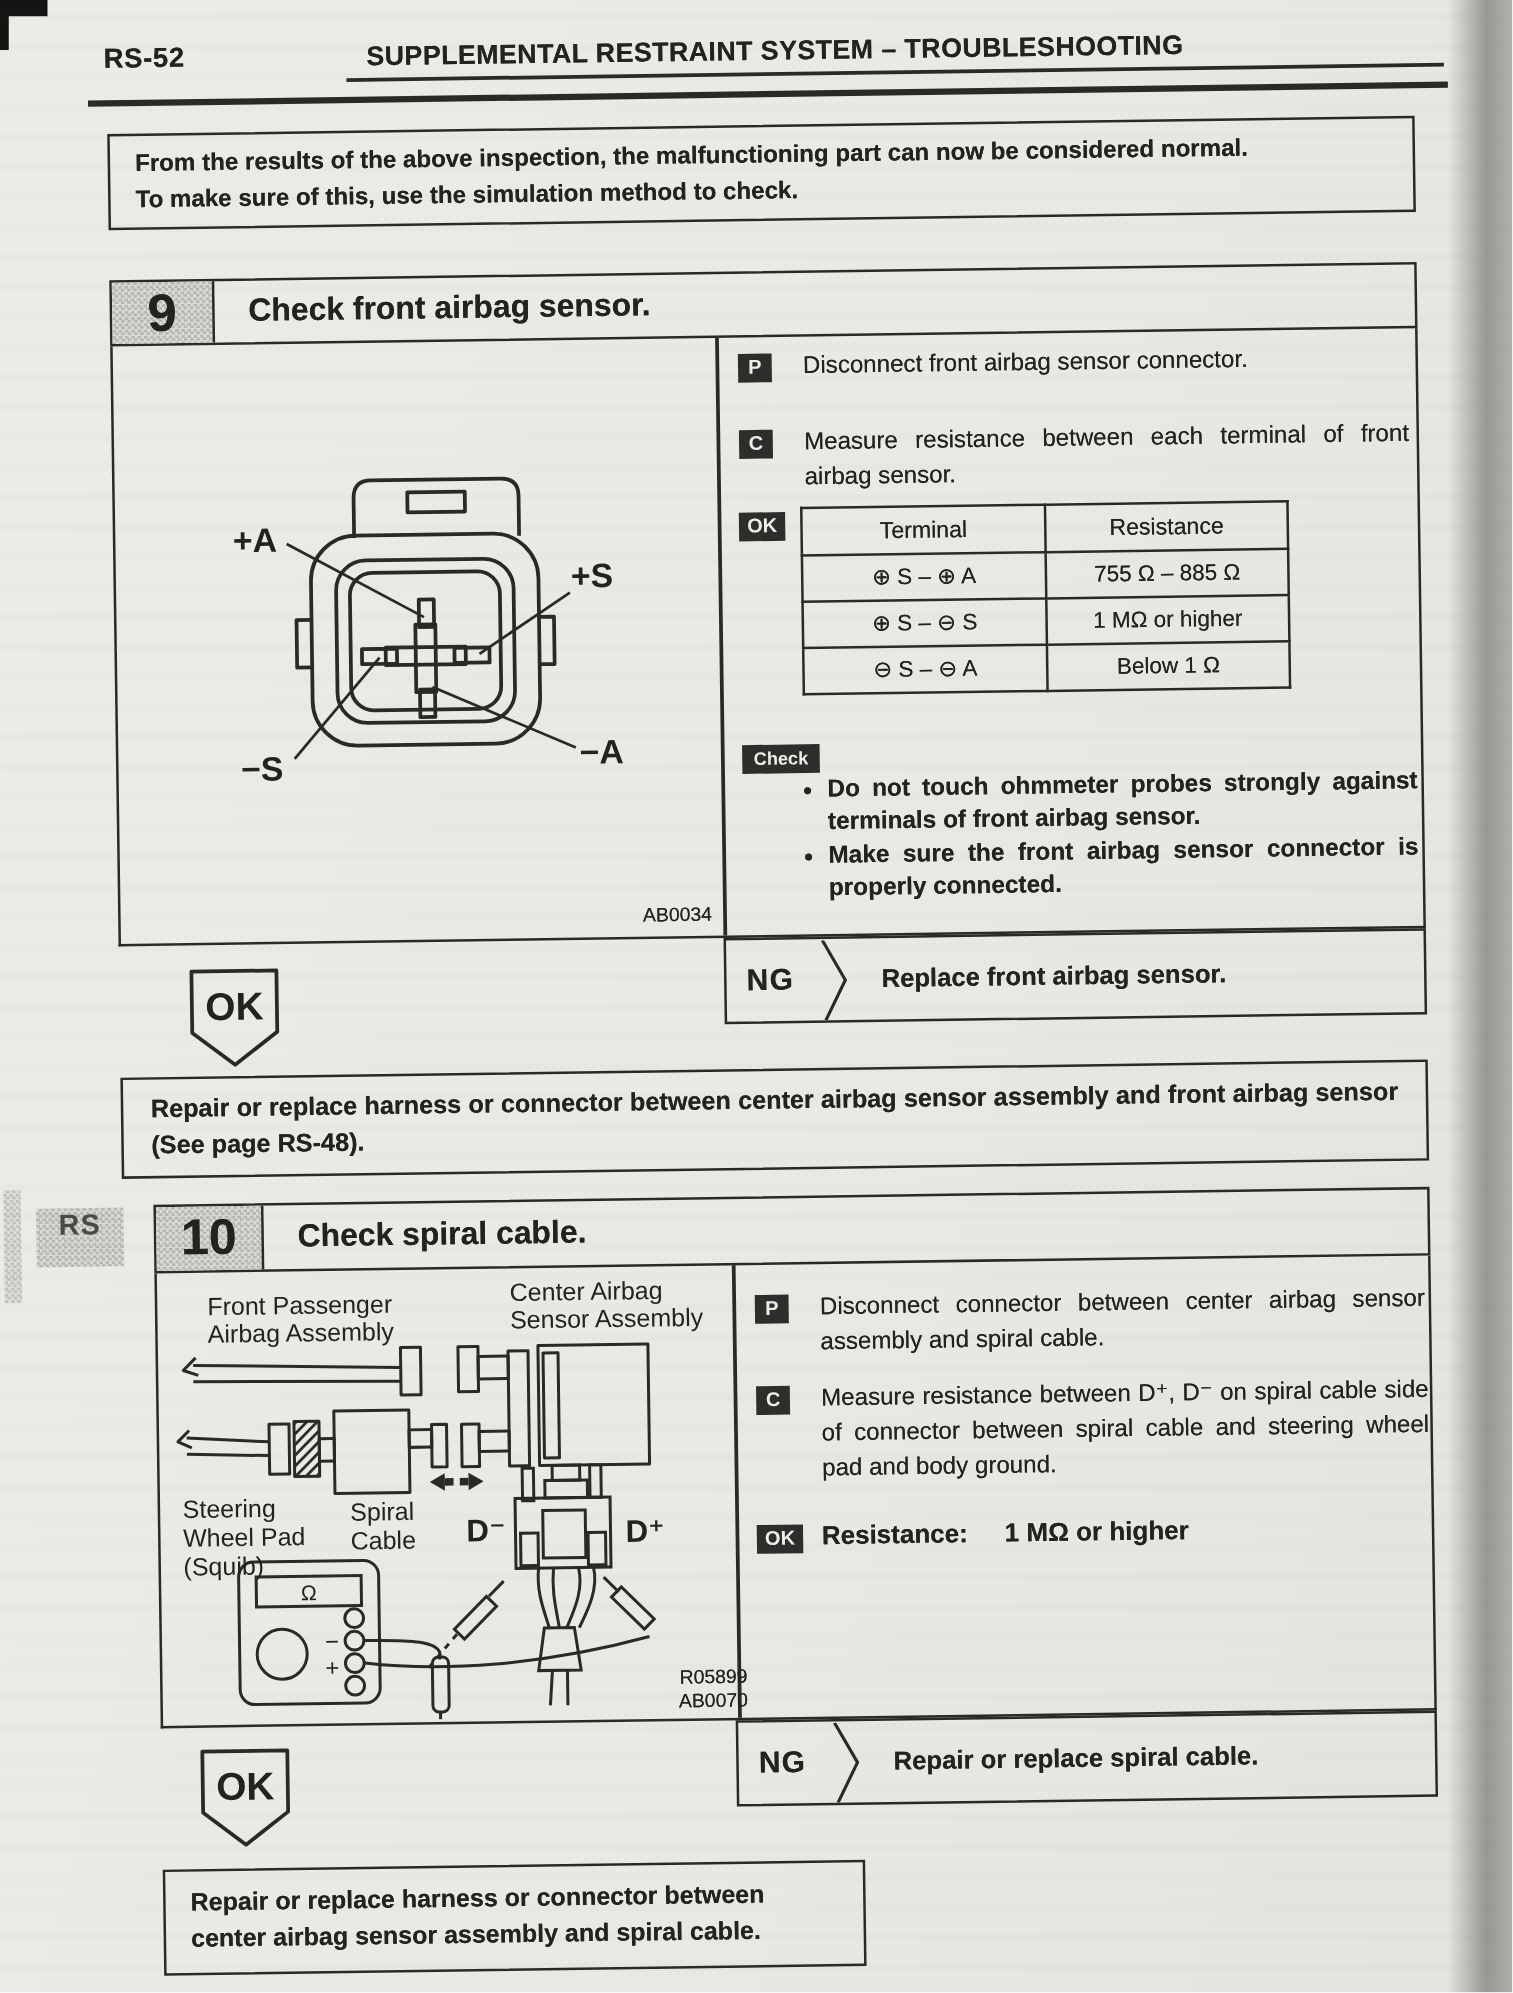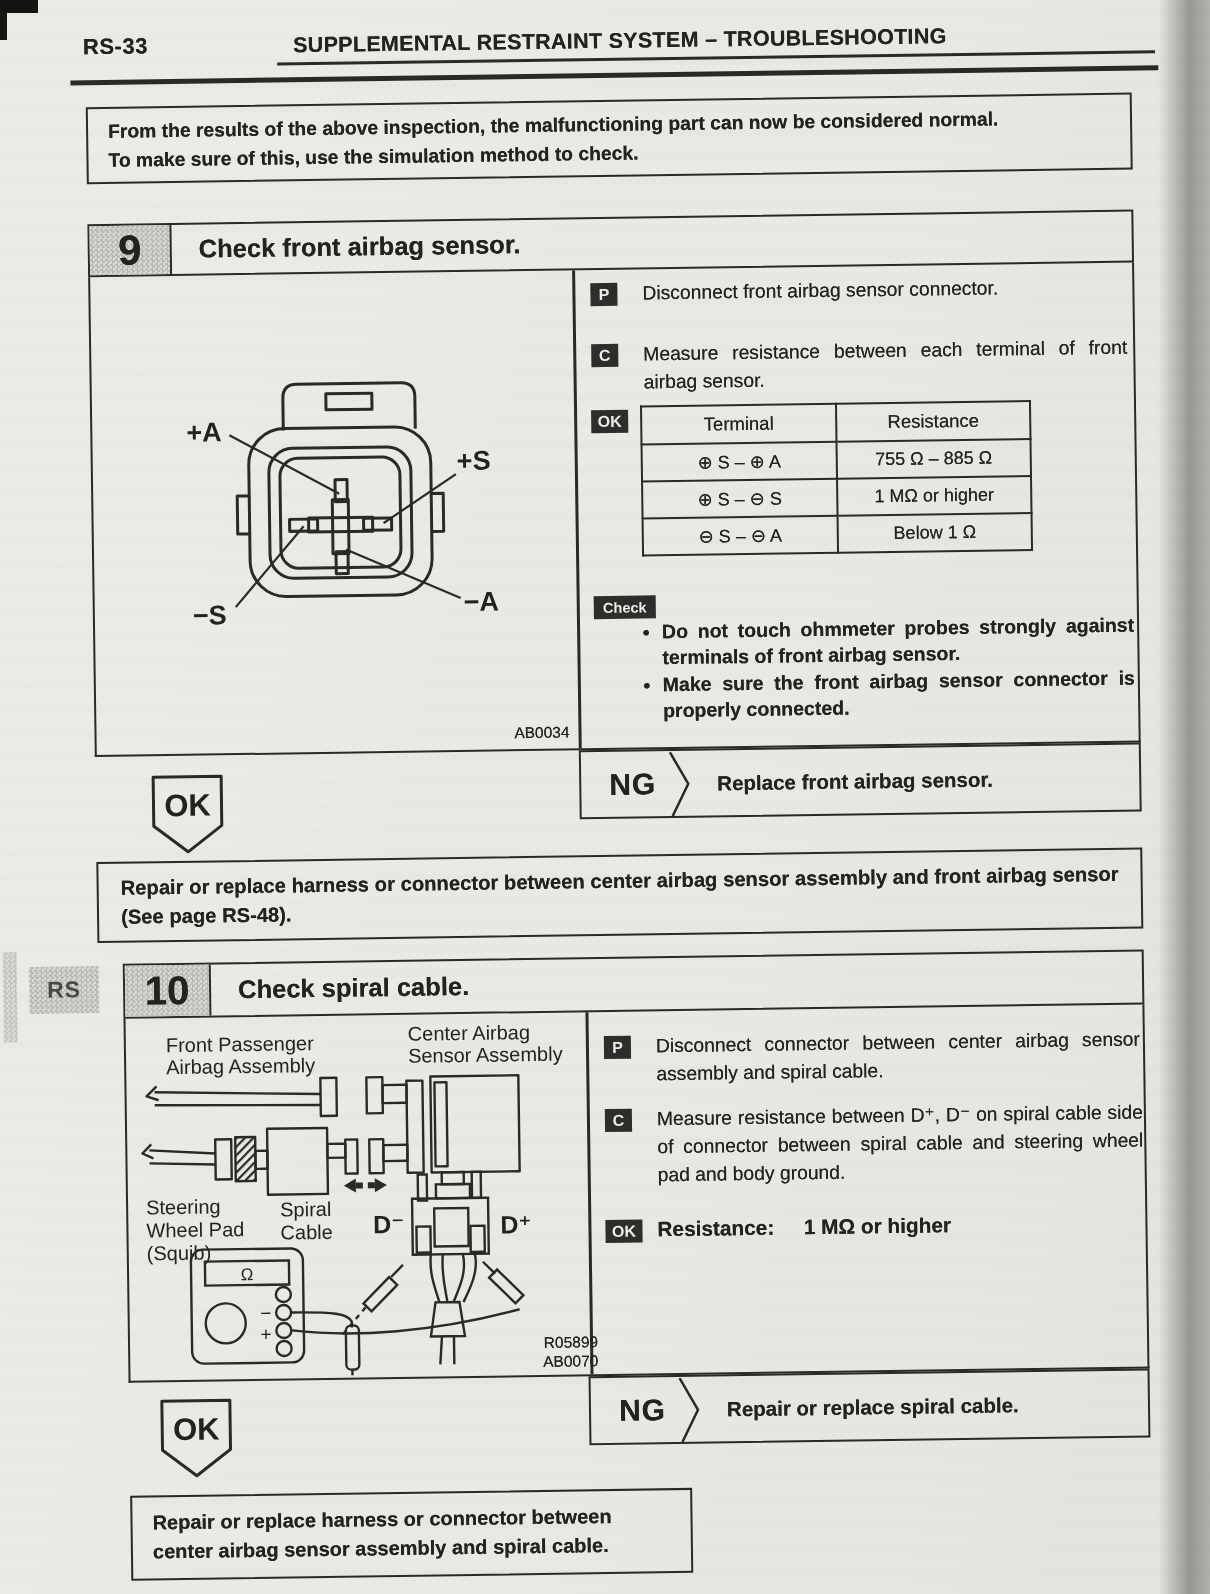--- a/index.html
+++ b/index.html
@@ -18,21 +18,21 @@
   .checker{background:conic-gradient(#b9b7b1 25%,#dcdad4 0 50%,#b9b7b1 0 75%,#dcdad4 0) 0 0/5px 5px;}
   .badge{
     background:#2e2d2b;color:#efeeea;display:flex;align-items:center;justify-content:center;
     font-weight:bold;font-size:16px;
   }
   .just{text-align:justify;}
   .stephead{display:flex;align-items:stretch;}
   .numcell{display:flex;align-items:center;justify-content:center;border-right:2.5px solid #2a2927;}
   .titlecell{display:flex;align-items:center;padding-left:27px;font-weight:bold;font-size:25.5px;}
   .ngband{display:flex;align-items:center;}
-  .ngtext{font-size:30px;font-weight:bold;margin-left:28px;width:58px;letter-spacing:1px;}
+  .ngtext{font-size:24px;font-weight:bold;margin-left:16px;width:58px;letter-spacing:1px;}
   .ngaction{font-size:20.5px;font-weight:bold;margin-left:24px;}
   .bullet-item{display:flex;margin-bottom:2px;}
   .bullet-dot{font-size:13px;margin-right:12px;line-height:26px;}
   .bullet-text{font-size:19.5px;font-weight:bold;line-height:1.32;text-align:justify;flex:1;}
   table.res{border-collapse:collapse;width:100%;}
   table.res th,table.res td{
     border:2px solid #2a2927;text-align:center;font-weight:normal;
     font-size:18px;padding:0;height:37px;vertical-align:middle;
   }
   table.res th{height:38px;font-size:18.5px;}
@@ -48,21 +48,21 @@
     background:repeating-linear-gradient(0deg,transparent 0 17px,rgba(95,92,88,.035) 17px 24px);
   }
 </style>
 </head>
 <body>
 
 <div id="page">
 
   <div id="sheet">
 
-    <div class="abs ink bold" style="left:93px;top:27px;font-size:22px;letter-spacing:.5px;">RS-33</div>
+    <div class="abs ink bold" style="left:93px;top:27px;font-size:22px;letter-spacing:.5px;">RS-52</div>
 
     <div class="abs ink bold" style="left:240px;top:29px;width:780px;text-align:center;font-size:21.5px;letter-spacing:.3px;">SUPPLEMENTAL RESTRAINT SYSTEM – TROUBLESHOOTING</div>
 
     <div class="abs rule" style="left:287px;top:58px;width:878px;height:3px;"></div>
     <div class="abs rule" style="left:80px;top:73px;width:1088px;height:4.5px;"></div>
 
     <div class="abs box" style="left:95px;top:100px;width:1046px;height:77px;padding:9px 20px;">
       <div class="ink bold" style="font-size:19.3px;line-height:1.5;">From the results of the above inspection, the malfunctioning part can now be considered normal.</div>
       <div class="ink bold" style="font-size:19.3px;line-height:1.5;">To make sure of this, use the simulation method to check.</div>
     </div>
@@ -163,21 +163,21 @@
     <svg class="abs" style="left:150px;top:768px;" width="74" height="82" viewBox="0 0 74 82">
       <polygon points="3,3 71,3 71,52 37,78 3,52" fill="none" stroke="#2a2927" stroke-width="3" stroke-linejoin="round"></polygon>
       <text x="37" y="42" text-anchor="middle" font-size="31" font-weight="bold">OK</text>
     </svg>
 
     <div class="abs box" style="left:95px;top:855px;width:1046px;height:81px;padding:10px 22px;">
       <div class="ink bold just" style="font-size:20.2px;line-height:1.45;">Repair or replace harness or connector between center airbag sensor assembly and front airbag sensor (See page RS-48).</div>
     </div>
 
     <div class="abs checker" style="left:0;top:944px;width:14px;height:90px;opacity:.8;"></div>
-    <div class="abs checker" style="left:26px;top:959px;width:70px;height:47px;display:flex;align-items:center;justify-content:center;">
+    <div class="abs checker" style="left:26px;top:959px;width:70px;height:47px;display:flex;align-items:flex-start;justify-content:center;">
       <span class="bold" style="font-size:23px;color:#4a4947;letter-spacing:1px;">RS</span>
     </div>
 
     <div class="abs box stephead" style="left:120px;top:957px;width:1021px;height:55px;">
       <div class="numcell checker ink bold" style="width:86px;font-size:40px;">10</div>
       <div class="titlecell ink">Check spiral cable.</div>
     </div>
 
     <div class="abs" style="left:120px;top:1012px;width:1021px;height:364px;border:2.5px solid #2a2927;border-top:none;">
       <div class="abs rule" style="left:460px;top:0;width:2.5px;height:100%;"></div>

